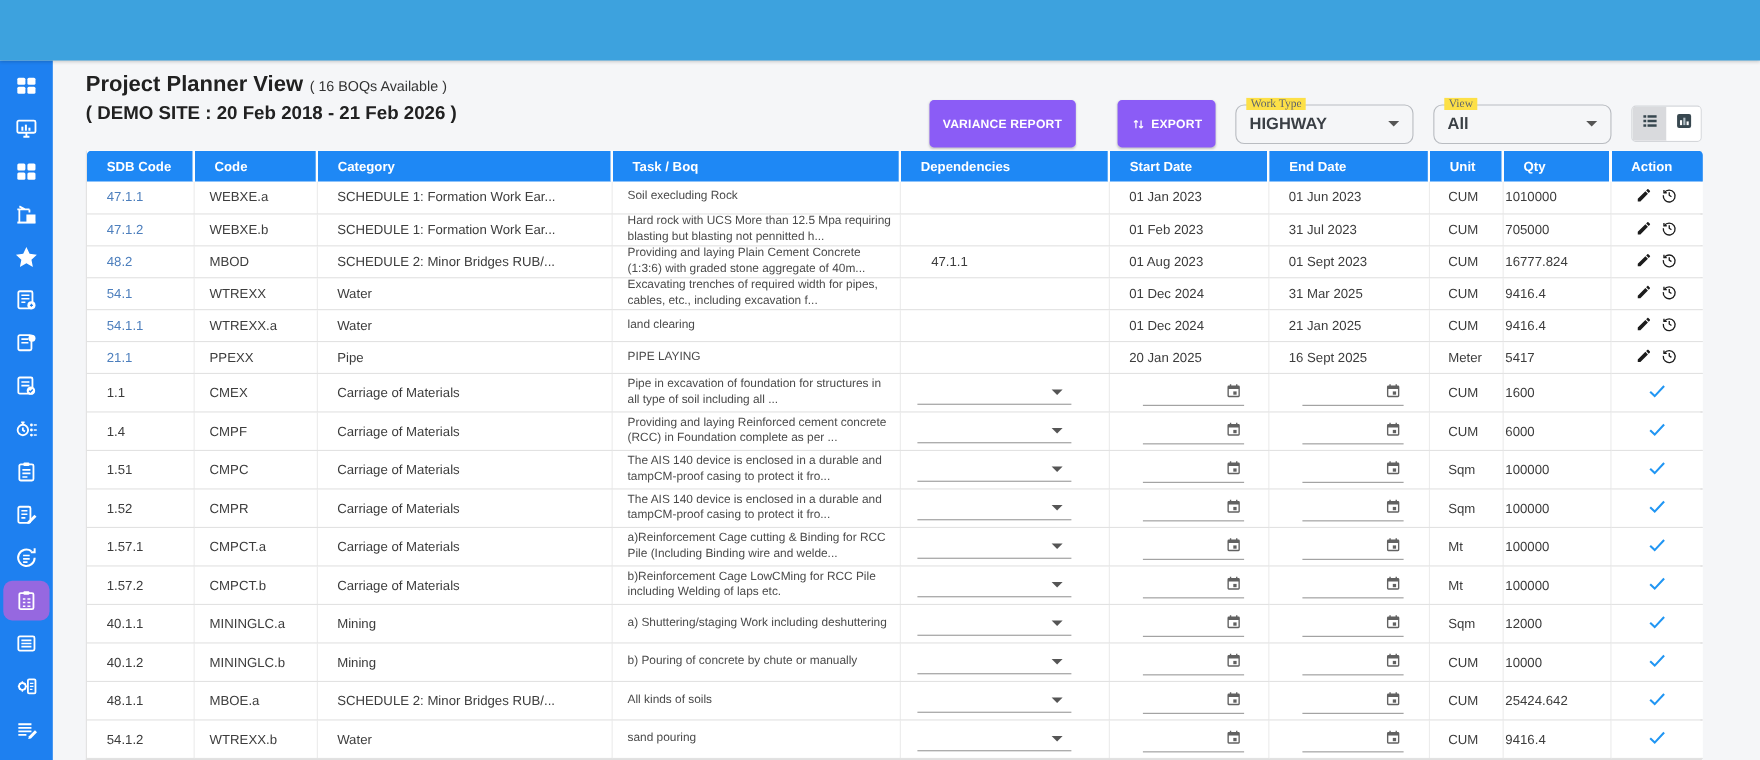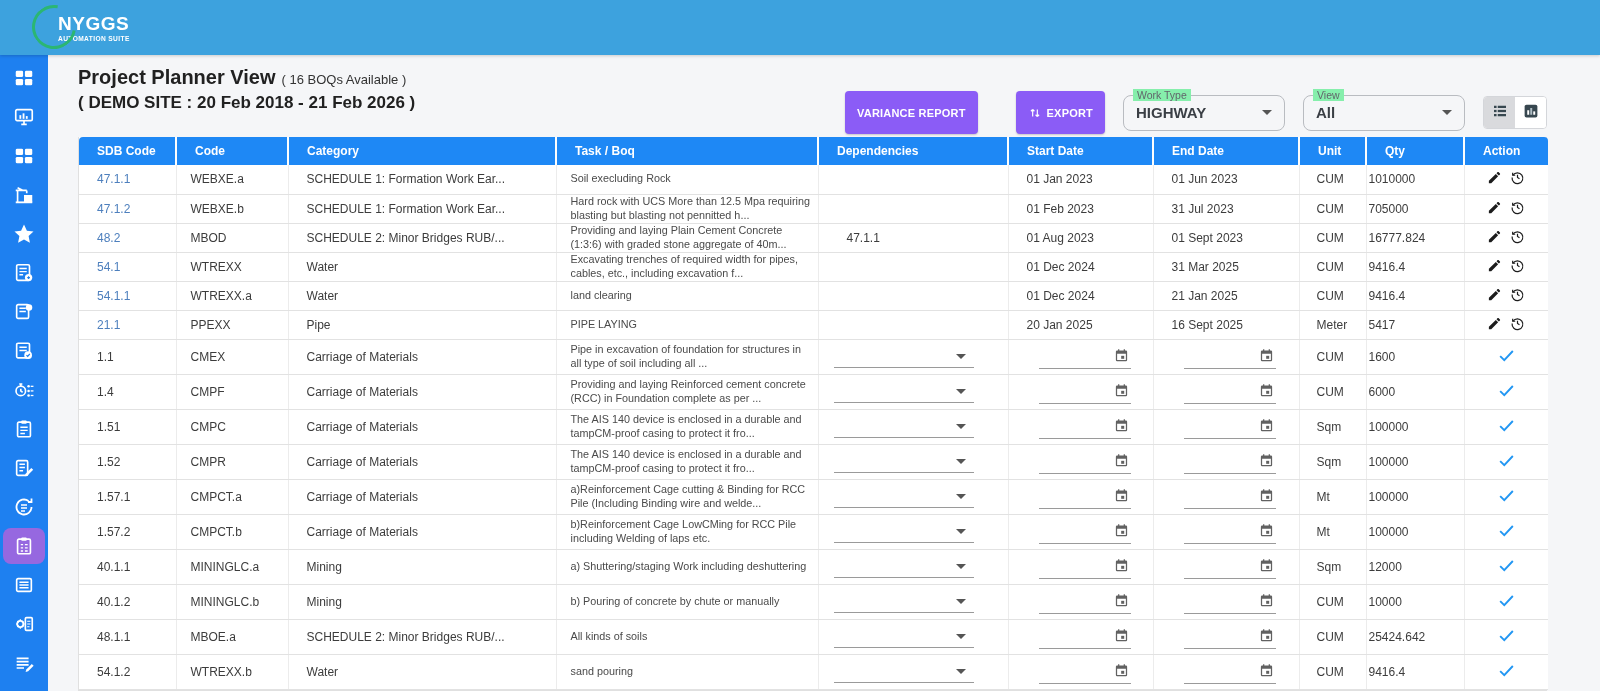--- a/index.html
+++ b/index.html
@@ -39,21 +39,21 @@
   .toolbar { position:absolute; top:36px; right:53px; display:flex; align-items:center; }
   .btn { background:#8b5cf6; color:#fff; border:none; border-radius:4px; height:43px;
          font-family:"Liberation Sans",sans-serif; font-size:11px; font-weight:bold; letter-spacing:.2px;
          padding:0 12px; display:flex; align-items:center; cursor:pointer; box-shadow:0 1px 2px rgba(0,0,0,.2); }
   .btn svg { margin-right:5px; }
   .btn-variance { margin-right:38px; }
   .btn-export { margin-right:18px; }
   .select-box { position:relative; width:162px; height:36px; border:1px solid #b9bcc1; border-radius:8px;
                 display:flex; align-items:center; justify-content:space-between; padding:0 12px; margin-right:18px;
                 background:#f5f6f8; cursor:pointer; }
-  .flabel { position:absolute; top:-7px; left:9px; font-size:10.5px; color:#61656b; background:#86efac; padding:0 4px; }
+  .flabel { position:absolute; top:-7px; left:9px; font-size:10.5px; color:#61656b; background:#fde047; padding:0 4px;font-family:Liberation Serif, serif; }
   .sel-value { font-size:15px; font-weight:bold; color:#3a3f45; }
   .caret { width:0; height:0; border-left:5px solid transparent; border-right:5px solid transparent; border-top:5px solid #555; }
   .toggle-group { display:flex; border:1px solid #d4d6da; border-radius:4px; overflow:hidden; background:#fff; }
   .toggle-btn { width:31px; height:31px; display:flex; align-items:center; justify-content:center; cursor:pointer; background:#fff; }
   .toggle-btn.selected { background:#d9dadd; }
 
   
   .table-wrap { margin-left:30px; width:1469px; background:#fff; border:1px solid #e0e0e0; border-top:none; }
   table { border-collapse:collapse; table-layout:fixed; width:1469px; }
   thead th { background:#1e88f5; color:#fff; font-size:12px; font-weight:bold; text-align:left;
@@ -81,25 +81,20 @@
                 border-bottom:1px solid #9a9a9a; margin-left:12px; padding:0 2px 2px 0; cursor:pointer; }
   .act-icons { display:flex; align-items:center; justify-content:center; gap:3px; }
   .icon-btn { background:none; border:none; padding:2px; cursor:pointer; display:flex; align-items:center; }
 </style>
 </head>
 <body>
 
 <div id="app">
 
   <div class="topbar">
-    <div class="logo">
-      <div class="logo-arc"></div>
-      <div class="logo-name">NYGGS</div>
-      <div class="logo-tag">AUTOMATION SUITE</div>
-    </div>
   </div>
 
   <div class="sidebar" id="sidebar">
       <div class="side-item">
         <span>
           <svg viewBox="0 0 24 24" width="22" height="22">
             <g fill="#fff">
               <rect x="3" y="4" width="8" height="7" rx="1.5"></rect>
               <rect x="13" y="4" width="8" height="7" rx="1.5"></rect>
               <rect x="3" y="13" width="8" height="7" rx="1.5"></rect>

